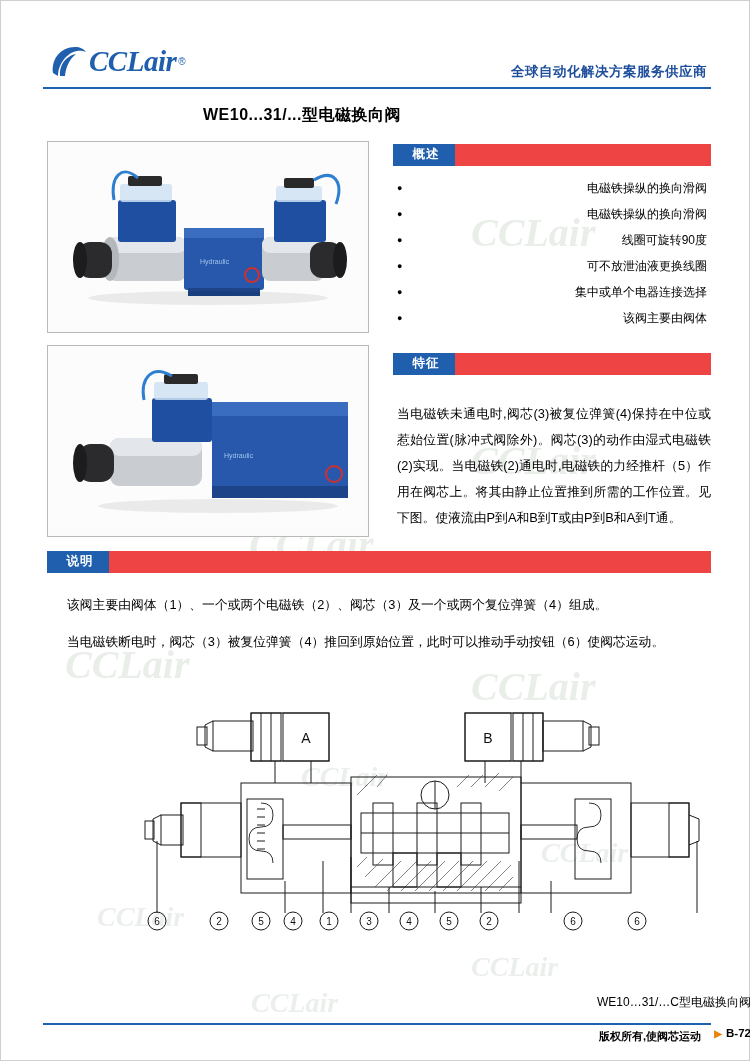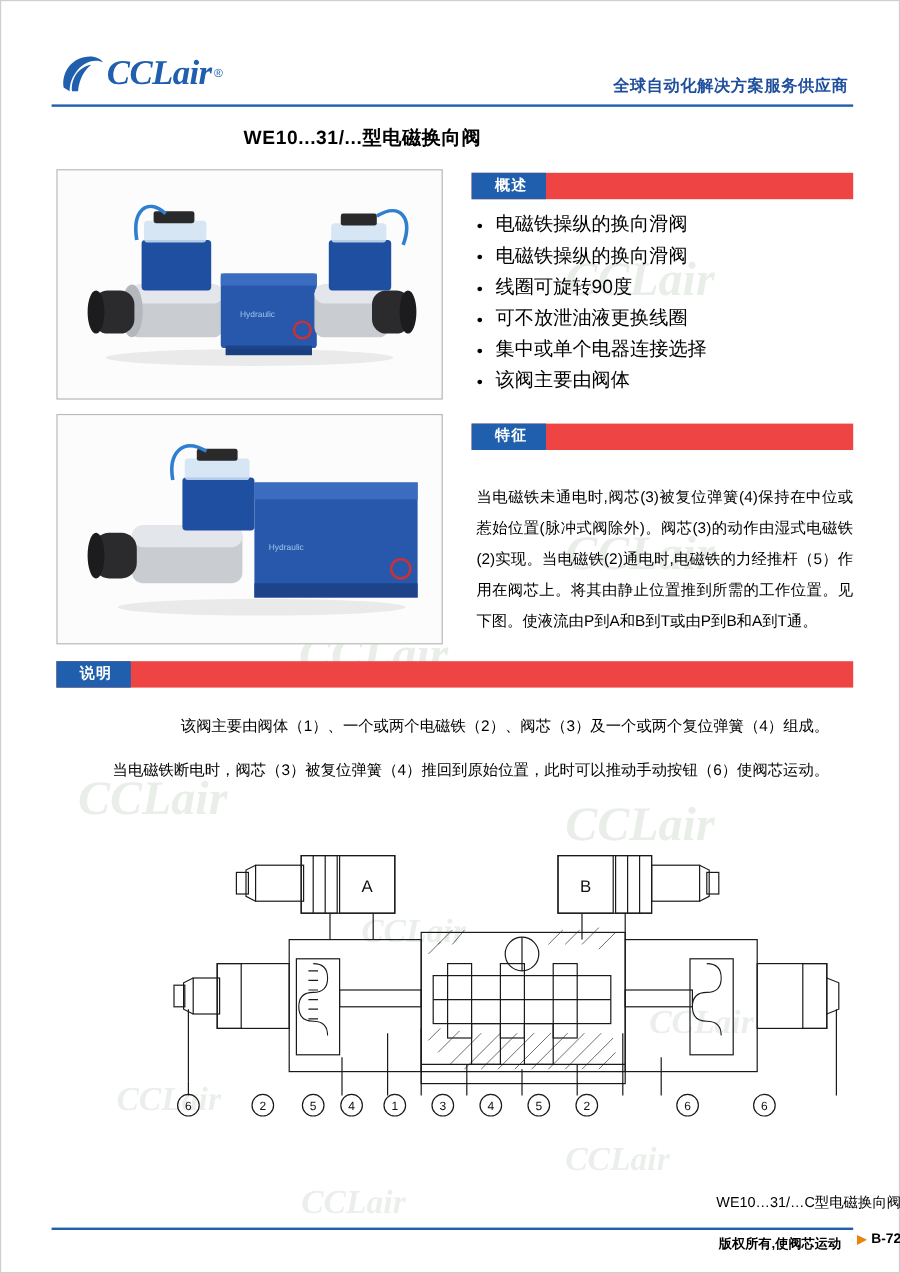--- a/index.html
+++ b/index.html
@@ -127,24 +127,25 @@
 
   
   .bullets {
     position: absolute;
     left: 396px;
     top: 174px;
     width: 310px;
   }
   .bullets li {
     list-style: none;
-    font-size: 16px;
+    font-size: 12px;
     line-height: 26px;
     position: relative;
     padding-left: 16px;
+    text-align: right;
   }
   .bullets ul { margin: 0; padding: 0; }
   .bullets li::before {
     content: "●";
     position: absolute;
     left: 0;
     top: 0;
     font-size: 9px;
     line-height: 26px;
   }
@@ -163,21 +164,21 @@
 
   
   .note-text {
     position: absolute;
     left: 66px;
     top: 588px;
     width: 624px;
     font-size: 12.8px;
     line-height: 31px;
   }
-  .note-text p { margin: 0 0 6px 0; text-align: right; }
+  .note-text p { margin: 0 0 6px 0; }
 
   
   .drawing {
     position: absolute;
     left: 60px;
     top: 690px;
     width: 640px;
     height: 270px;
   }
   .drawing svg { display: block; }

